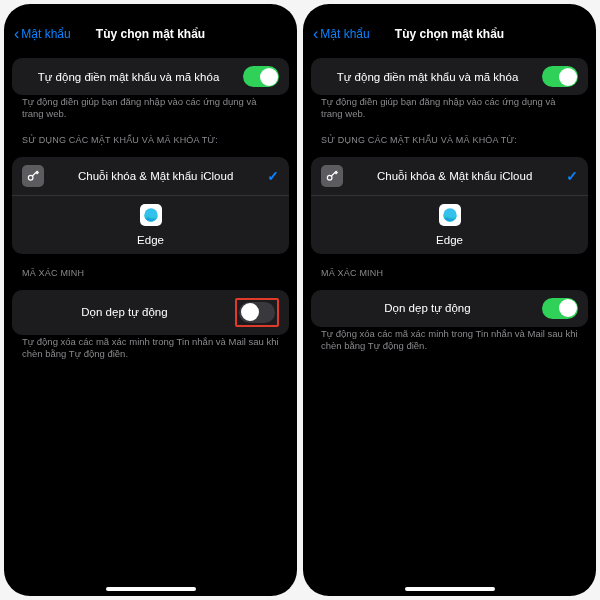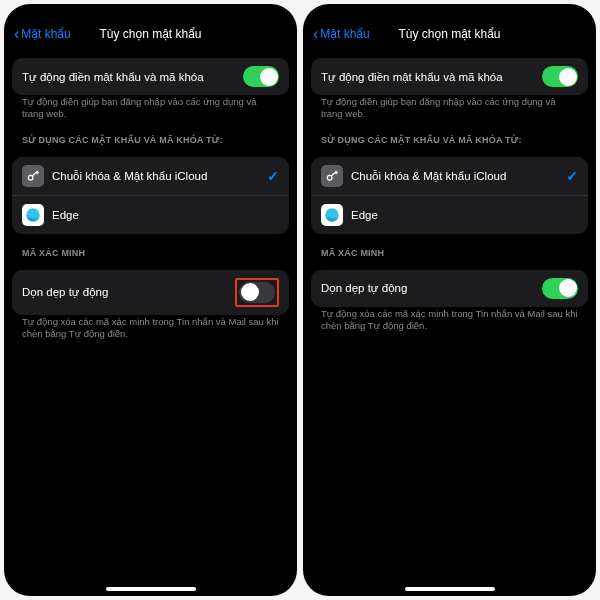--- a/index.html
+++ b/index.html
@@ -54,52 +54,52 @@
   .chev {
     font-size: 16px;
     line-height: 1;
     font-weight: 300;
   }
   .title {
     position: absolute;
     left: 0; right: 0;
     text-align: center;
     font-size: 12px;
-    font-weight: 400;
+    font-weight: 700;
     color: #fff;
   }
   .content { padding: 0 8px; }
   .group {
     background: #1c1c1e;
     border-radius: 10px;
     overflow: hidden;
     margin-top: 8px;
   }
   .row {
     display: flex;
     align-items: center;
     padding: 8px 10px;
     min-height: 34px;
     gap: 8px;
-  }
-  .row + .row { border-top: 1px solid #333; }
+    text-align: center;
+  }
+  .row + .row { border-top: 1px solid #333; flex-direction: column; }
   .row-label { flex: 1; font-size: 11.5px; color: #fff; }
   .footer {
     color: #8a8a8e;
     font-size: 9.5px;
     padding: 1px 10px 0 10px;
     line-height: 1.3;
   }
   .header-label {
     color: #8a8a8e;
     font-size: 9px;
     text-transform: uppercase;
     padding: 14px 10px 4px 10px;
     letter-spacing: 0.2px;
-    font-weight: bold;
   }
   .toggle {
     width: 36px;
     height: 21px;
     border-radius: 11px;
     position: relative;
     flex-shrink: 0;
   }
   .toggle.on { background: #30d158; }
   .toggle.off { background: #39393d; }

